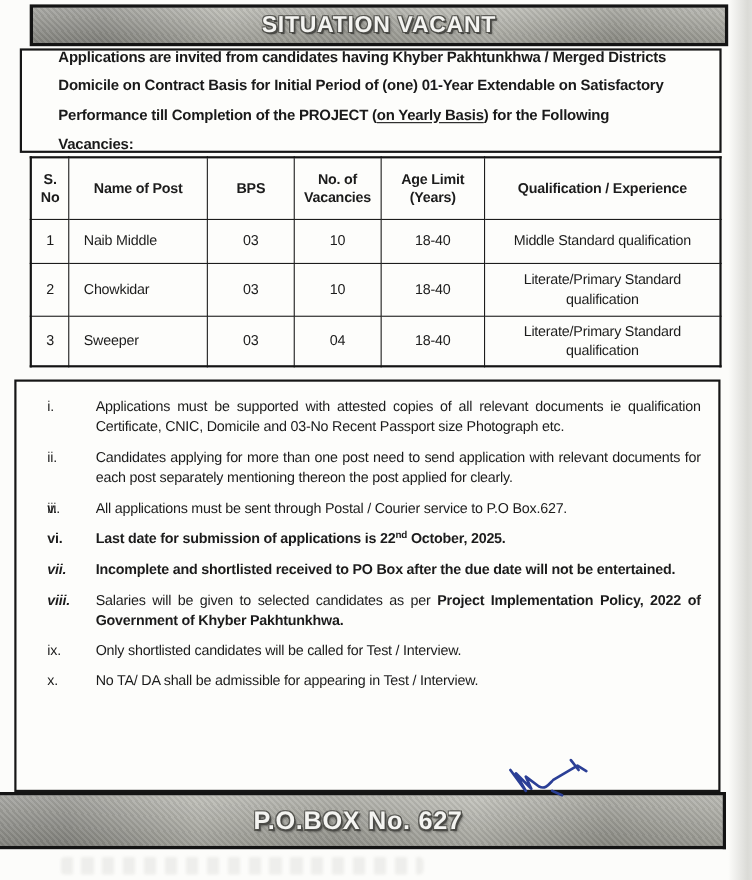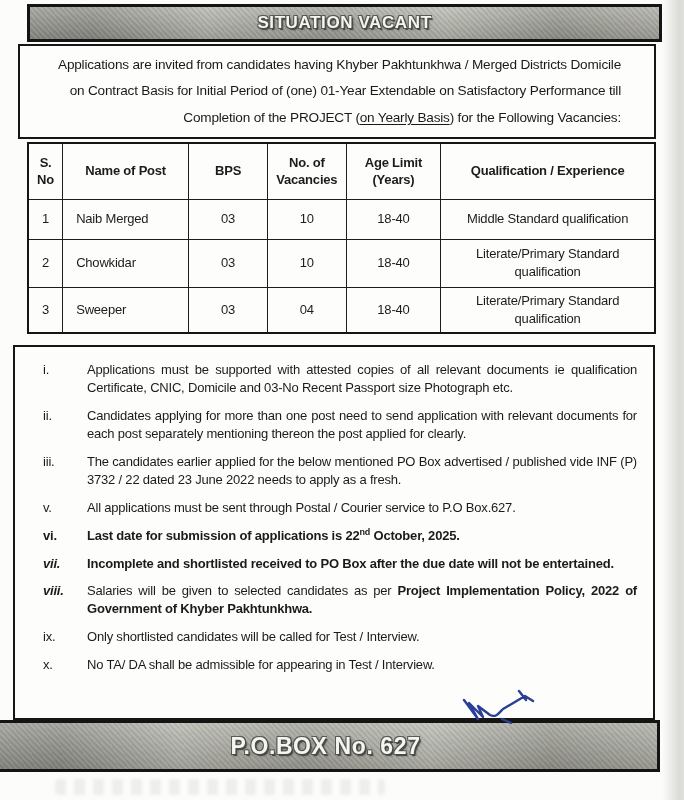--- a/index.html
+++ b/index.html
@@ -19,32 +19,32 @@
     position:absolute;border:3px solid #141414;
     background-image:
       repeating-linear-gradient(47deg,rgba(255,255,255,.06) 0 2px,rgba(0,0,0,.06) 2px 4px),
       linear-gradient(180deg,rgba(255,255,255,.22) 0%,rgba(0,0,0,.10) 100%),
       linear-gradient(90deg,#93938d 0%,#8d8d87 10%,#b2b2aa 28%,#9e9e96 47%,#b7b7af 66%,#97978f 84%,#a9a9a1 100%);
     display:flex;align-items:center;justify-content:center;
   }
   .banner-top{left:27px;top:4px;width:629px;height:32px;}
   .banner-bottom{left:-6px;top:720px;width:663px;height:46px;border-left:none;}
   .banner-text{
-    color:#f4f4f1;font-weight:bold;font-size:17px;letter-spacing:0.6px;
+    color:#f4f4f1;font-weight:bold;font-size:21px;letter-spacing:0.6px;
     text-shadow:1.5px 1.5px 0 #4a4a46,-1px -1px 0 #5a5a56,1px -1px 0 #55554f,-1px 1px 0 #55554f,2px 2px 2px rgba(40,40,38,.55);
   }
   .banner-bottom .banner-text{font-size:23px;}
   
   .intro-box{
     position:absolute;left:18px;top:44px;width:634px;height:91px;
     border:2.5px solid #161616;background:#fdfdfb;
     display:flex;align-items:center;justify-content:center;
   }
   .intro-text{
-    width:568px;text-align:right;font-weight:normal;font-size:13.6px;line-height:1.93;color:#1a1a1a;
+    width:568px;text-align:left;font-weight:bold;font-size:13.6px;line-height:1.93;color:#1a1a1a;
   }
   .intro-text u{text-underline-offset:2px;}
   
   .vacancy-table{
     position:absolute;left:27px;top:142px;width:629px;height:192px;
     border-collapse:collapse;table-layout:fixed;background:#fdfdfb;
   }
   .vacancy-table th,.vacancy-table td{
     border:1.6px solid #1d1d1d;font-size:13px;text-align:center;vertical-align:middle;
     padding:3px 6px;white-space:pre-line;line-height:1.35;
@@ -104,21 +104,21 @@
     <th>Name of Post</th>
     <th>BPS</th>
     <th>No. of
 Vacancies</th>
     <th>Age Limit
 (Years)</th>
     <th>Qualification / Experience</th>
   </tr>
   <tr class="r0">
     <td>1</td>
-    <td class="cell-left">Naib Merged</td>
+    <td class="cell-left">Naib Middle</td>
     <td>03</td>
     <td>10</td>
     <td>18-40</td>
     <td>Middle Standard qualification</td>
   </tr>
   <tr class="r1">
     <td>2</td>
     <td class="cell-left">Chowkidar</td>
     <td>03</td>
     <td>10</td>
@@ -142,21 +142,20 @@
   <div class="note justify">
     <span class="marker">i.</span>
     <span>Applications must be supported with attested copies of all relevant documents ie qualification Certificate, CNIC, Domicile and 03-No Recent Passport size Photograph etc.</span>
   </div>
   <div class="note justify">
     <span class="marker">ii.</span>
     <span>Candidates applying for more than one post need to send application with relevant documents for each post separately mentioning thereon the post applied for clearly.</span>
   </div>
   <div class="note justify">
     <span class="marker">iii.</span>
-    <span>The candidates earlier applied for the below mentioned PO Box advertised / published vide INF (P) 3732 / 22 dated 23 June 2022 needs to apply as a fresh.</span>
   </div>
   <div class="note">
     <span class="marker">v.</span>
     <span>All applications must be sent through Postal / Courier service to P.O Box.627.</span>
   </div>
   <div class="note bold">
     <span class="marker">vi.</span>
     <span><span>Last date for submission of applications is 22</span><sup>nd</sup><span> October, 2025.</span></span>
   </div>
   <div class="note bold">

